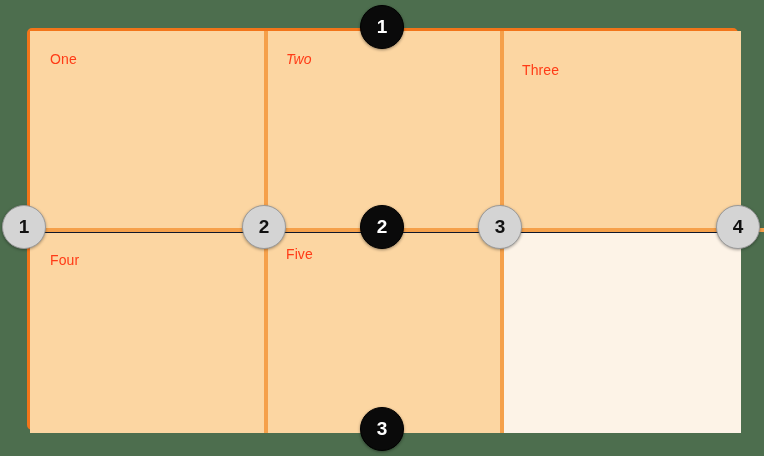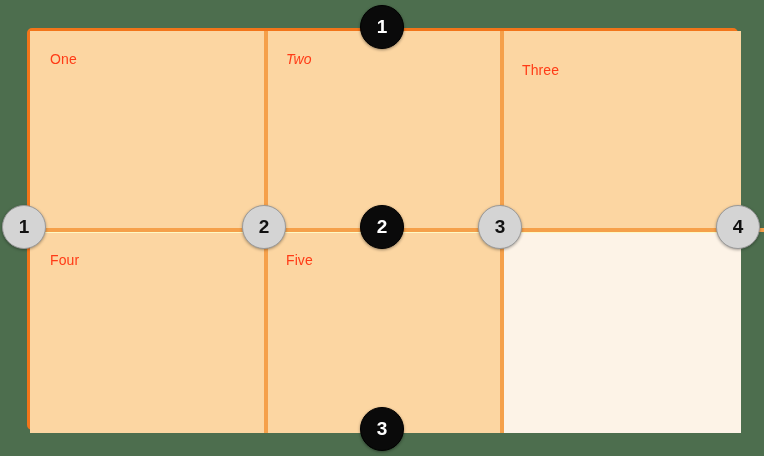--- a/index.html
+++ b/index.html
@@ -27,21 +27,21 @@
   
   .grid-frame {
     position: absolute;
     left: 27px;
     top: 28px;
     width: 711px;
     height: 402px;
     box-sizing: border-box;
     border: 3px solid #f2751a;
     border-radius: 5px;
-    background: #fef9c3;
+    background: #0f172a;
   }
 
   
   .cell {
     position: absolute;
     box-sizing: border-box;
     background: #fcd6a2;
   }
   .cell.empty {
     background: #fdf3e7;
@@ -126,21 +126,21 @@
     <div class="cell cell-six empty"></div>
 
     <div class="gridline gridline-v" style="left:234px; top:0px; height:402px;"></div>
     <div class="gridline gridline-v" style="left:470px; top:0px; height:402px;"></div>
     <div class="gridline gridline-h" style="top:197px;"></div>
 
     <div class="cell-label" style="left:20px; top:21px;">One</div>
     <div class="cell-label" style="left:256px; top:21px;font-style:italic;">Two</div>
     <div class="cell-label" style="left:492px; top:32px;">Three</div>
     <div class="cell-label" style="left:20px; top:222px;text-align:right;">Four</div>
-    <div class="cell-label" style="left:256px; top:222px;">Five</div>
+    <div class="cell-label" style="left:256px; top:216px;">Five</div>
 
   </div>
 
   <div class="handle col-handle" style="left:2px; top:205px;">
     <span>1</span>
   </div>
   <div class="handle col-handle" style="left:242px; top:205px;">
     <span>2</span>
   </div>
   <div class="handle col-handle" style="left:478px; top:205px;">

